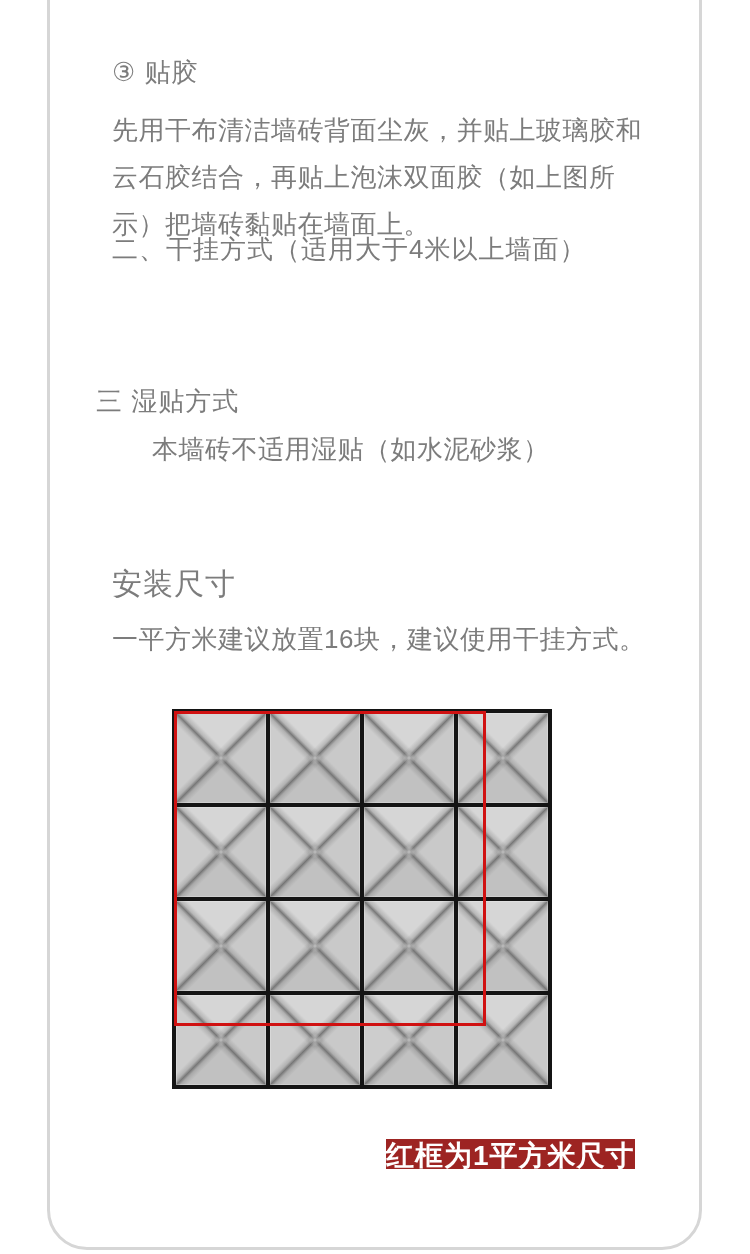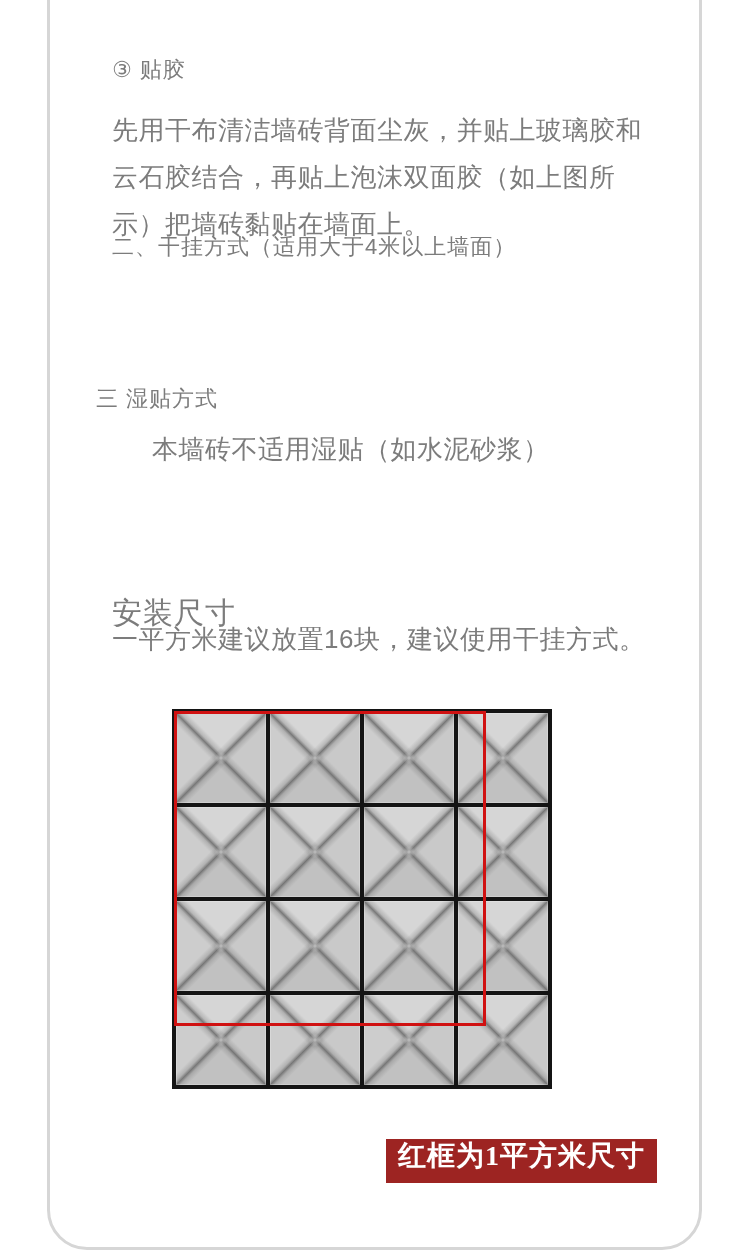--- a/index.html
+++ b/index.html
@@ -6,23 +6,23 @@
   body{width:750px;height:1254px;overflow:hidden;position:relative;
        font-family:"Liberation Sans","DejaVu Sans",sans-serif;}
   .page{position:absolute;inset:0;width:750px;height:1254px;}
 
   
   .card{position:absolute;left:47px;top:-20px;width:655px;height:1270px;
         box-sizing:border-box;border:3px solid #d6d6d6;background:#ffffff;
         border-radius:0 0 40px 40px;}
 
   .txt{position:absolute;color:#7c7c7c;}
-  .heading{font-size:22px;letter-spacing:1px;}
+  .heading{font-size:26px;letter-spacing:1px;}
   .para{font-size:26px;line-height:47px;width:540px;letter-spacing:.5px;}
-  .big-heading{font-size:30px;letter-spacing:1px;margin-top:29px;}
+  .big-heading{font-size:30px;letter-spacing:1px;}
 
   .s1h{left:112px;top:55px;}
   .s1b{left:112px;top:107px;}
   .s2h{left:112px;top:232px;}
   .s2b{left:112px;top:282px;}
   .s3h{left:96px;top:384px;}
   .s3b{left:112px;top:426px;margin-left:40px;}
   .inst-title{left:112px;top:564px;}
   .inst-body{left:112px;top:616px;}
 
@@ -36,23 +36,23 @@
       radial-gradient(circle at 50% 50%, rgba(255,255,255,.6) 0, rgba(255,255,255,.28) 4%, rgba(255,255,255,0) 10%),
       linear-gradient(45deg, rgba(120,120,120,0) calc(50% - 8px), rgba(120,120,120,.32) calc(50% - 3px), rgba(100,100,100,.8) 50%, rgba(120,120,120,.32) calc(50% + 3px), rgba(120,120,120,0) calc(50% + 8px)),
       linear-gradient(135deg, rgba(120,120,120,0) calc(50% - 8px), rgba(120,120,120,.32) calc(50% - 3px), rgba(100,100,100,.8) 50%, rgba(120,120,120,.32) calc(50% + 3px), rgba(120,120,120,0) calc(50% + 8px)),
       conic-gradient(from 45deg at 50% 50%, #c9c9c9 0 25%, #c1c1c1 0 50%, #cdcdcd 0 75%, #d6d6d6 0 100%);
     box-shadow:inset 0 0 0 1px rgba(255,255,255,.22);}
 
   .red-frame{position:absolute;left:174px;top:711px;width:312px;height:315px;
              box-sizing:border-box;border:3px solid var(--red,#d01111);
              pointer-events:none;}
 
-  .red-label{position:absolute;left:386px;top:1139px;height:44px;line-height:34px;
-             padding:0 12px;background:var(--labelbg,#9d2422);color:#ffffff;
-             font-size:28px;font-weight:bold;letter-spacing:1px;white-space:nowrap;font-family:Liberation Serif, serif;}
+  .red-label{position:absolute;left:386px;top:1139px;height:30px;line-height:34px;
+             padding:0 0;background:var(--labelbg,#9d2422);color:#ffffff;
+             font-size:28px;font-weight:bold;letter-spacing:1px;white-space:nowrap;}
 </style>
 </head>
 <body>
 
 <div class="page">
 
   <div class="card"></div>
 
   <div class="txt heading s1h">③ 贴胶</div>
   <div class="txt para s1b">先用干布清洁墙砖背面尘灰，并贴上玻璃胶和云石胶结合，再贴上泡沫双面胶（如上图所示）把墙砖黏贴在墙面上。</div>

